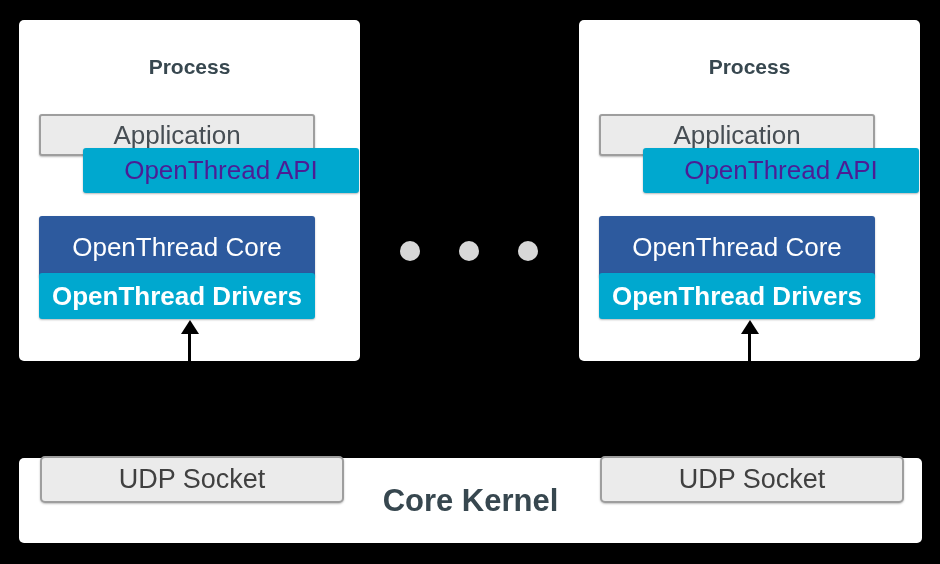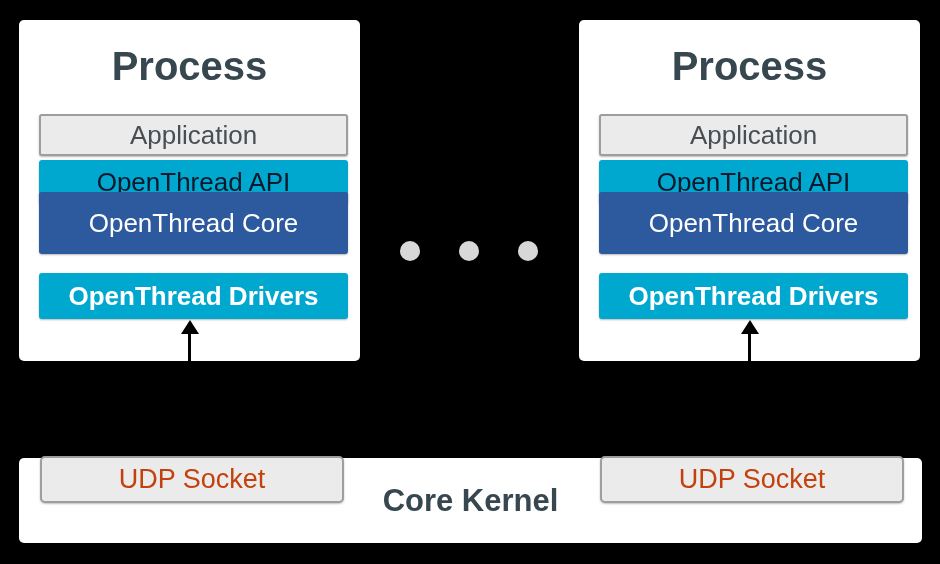--- a/index.html
+++ b/index.html
@@ -10,36 +10,36 @@
   }
   
   .card {
     position:absolute; top:20px; width:341px; height:341px;
     background:#ffffff; border-radius:5px;
   }
   .card-left  { left:19px; }
   .card-right { left:579px; }
   .card-title {
     position:absolute; top:31px; left:0; right:0;
-    text-align:center; font-weight:bold; font-size:40px;
+    text-align:center; font-weight:bold; font-size:21px;
     color:#37474f; line-height:31px;
   }
   .layer {
-    position:absolute; left:20px; width:309px;
+    position:absolute; left:20px; width:276px;
     border-radius:3px; display:flex; align-items:center; justify-content:center;
     font-size:26px; box-shadow:0 1px 2px rgba(0,0,0,0.28);
     box-sizing:border-box;
     text-align:right;
   }
   .layer-app {
     top:94px; height:42px; background:#ebebeb;
     border:2px solid #9e9e9e; color:#474e54;
   }
-  .layer-api     { top:140px; height:45px; background:#00a8cf; color:#0f172a; }
-  .layer-core    { top:172px; height:62px; background:#2d5a9e; color:#ffffff; }
+  .layer-api     { top:128px; height:45px; background:#00a8cf; color:#4c1d95;margin-left:44px; }
+  .layer-core    { top:196px; height:62px; background:#2d5a9e; color:#ffffff; }
   .layer-drivers { top:253px; height:46px; background:#00a8cf; color:#ffffff;font-weight:bold; }
   
   .arrow {
     position:absolute; top:300px; left:50%;
     transform:translateX(-50%); width:20px; height:41px;
   }
   .arrow-head {
     width:0; height:0; margin:0 auto;
     border-left:9px solid transparent;
     border-right:9px solid transparent;
@@ -61,21 +61,21 @@
   }
   .kernel-label {
     position:absolute; left:0; right:0; top:0; bottom:0;
     display:flex; align-items:center; justify-content:center;
     font-weight:bold; font-size:31px; color:#37474f;
   }
   .socket {
     position:absolute; top:-2px; width:304px; height:47px;
     background:#ebebeb; border:2px solid #9e9e9e; border-radius:5px;
     box-sizing:border-box; display:flex; align-items:center; justify-content:center;
-    font-size:27px; color:#c2410c;
+    font-size:27px; color:#404040;
     box-shadow:0 1px 2px rgba(0,0,0,0.25);
   }
   .socket-left  { left:21px; }
   .socket-right { left:581px; }
 </style>
 </head>
 <body>
 
 <div class="stage">
 

